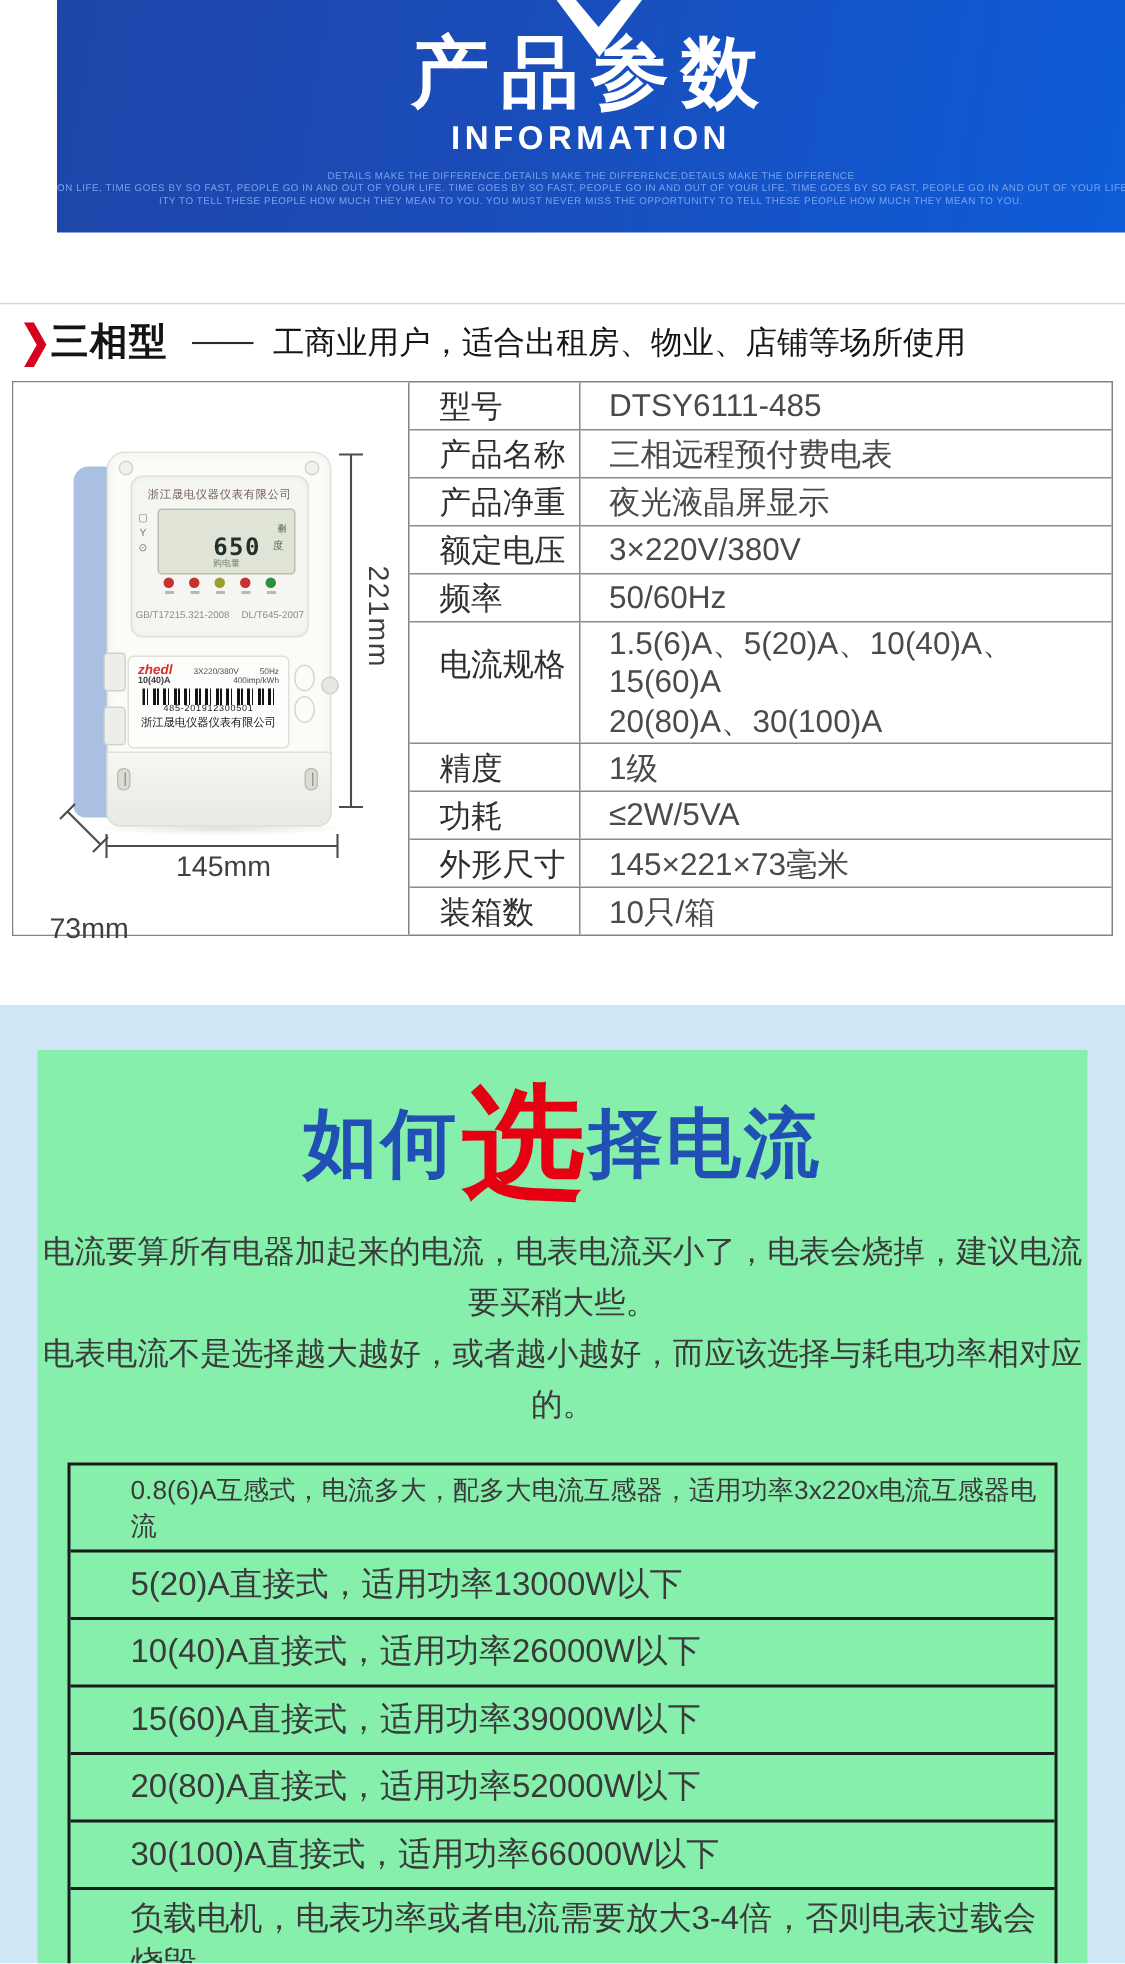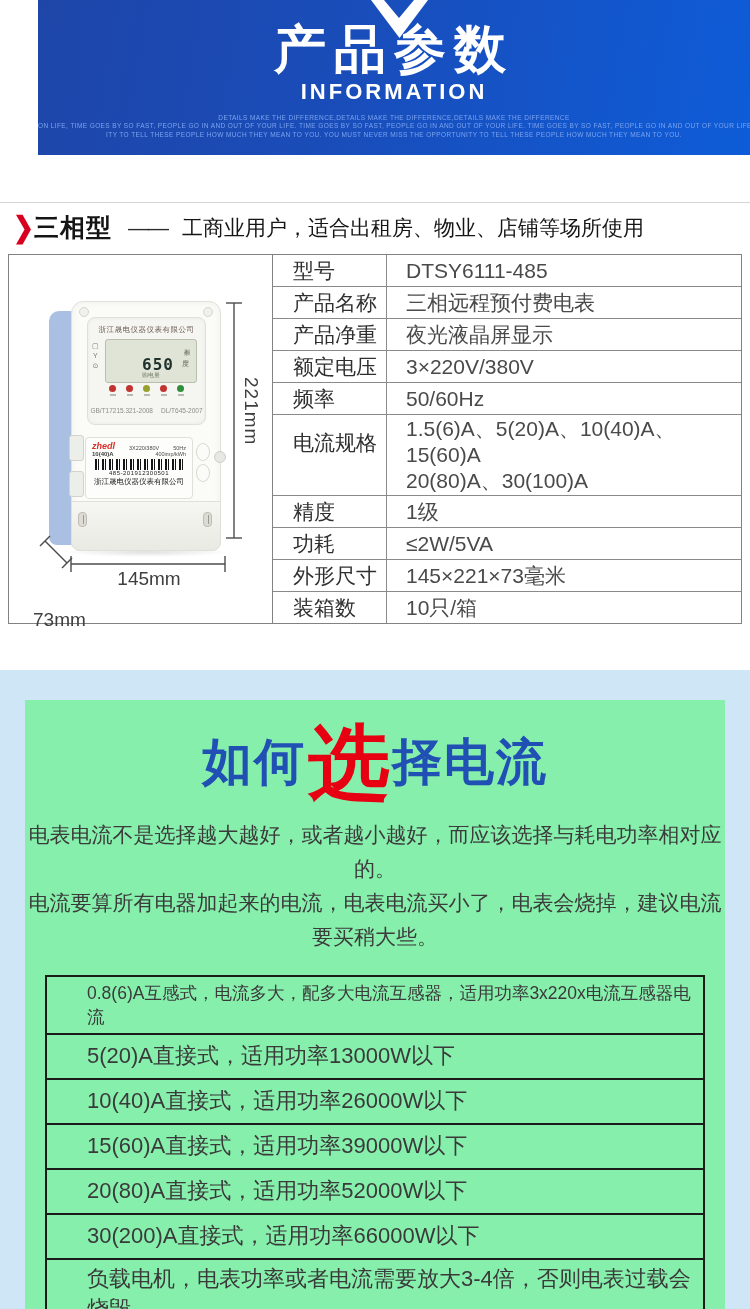--- a/index.html
+++ b/index.html
@@ -321,28 +321,28 @@
   <div class="gap-white"></div>
 
   <section class="blue-area">
     <div class="card">
       <div class="card-title">
         <span class="t-blue">如何</span>
         <span class="t-red">选</span>
         <span class="t-blue">择电流</span>
       </div>
       <div class="card-intro">
+        <div>电流要算所有电器加起来的电流，电表电流买小了，电表会烧掉，建议电流要买稍大些。</div>
         <div>电表电流不是选择越大越好，或者越小越好，而应该选择与耗电功率相对应的。</div>
-        <div>电流要算所有电器加起来的电流，电表电流买小了，电表会烧掉，建议电流要买稍大些。</div>
       </div>
       <div class="rules">
         <div class="rule-row">0.8(6)A互感式，电流多大，配多大电流互感器，适用功率3x220x电流互感器电流</div>
         <div class="rule-row">5(20)A直接式，适用功率13000W以下</div>
         <div class="rule-row">10(40)A直接式，适用功率26000W以下</div>
         <div class="rule-row">15(60)A直接式，适用功率39000W以下</div>
         <div class="rule-row">20(80)A直接式，适用功率52000W以下</div>
-        <div class="rule-row">30(200)A直接式，适用功率66000W以下</div>
+        <div class="rule-row">30(100)A直接式，适用功率66000W以下</div>
         <div class="rule-row">负载电机，电表功率或者电流需要放大3-4倍，否则电表过载会烧毁</div>
       </div>
     </div>
   </section>
 
 </div>
 
 </body></html>

